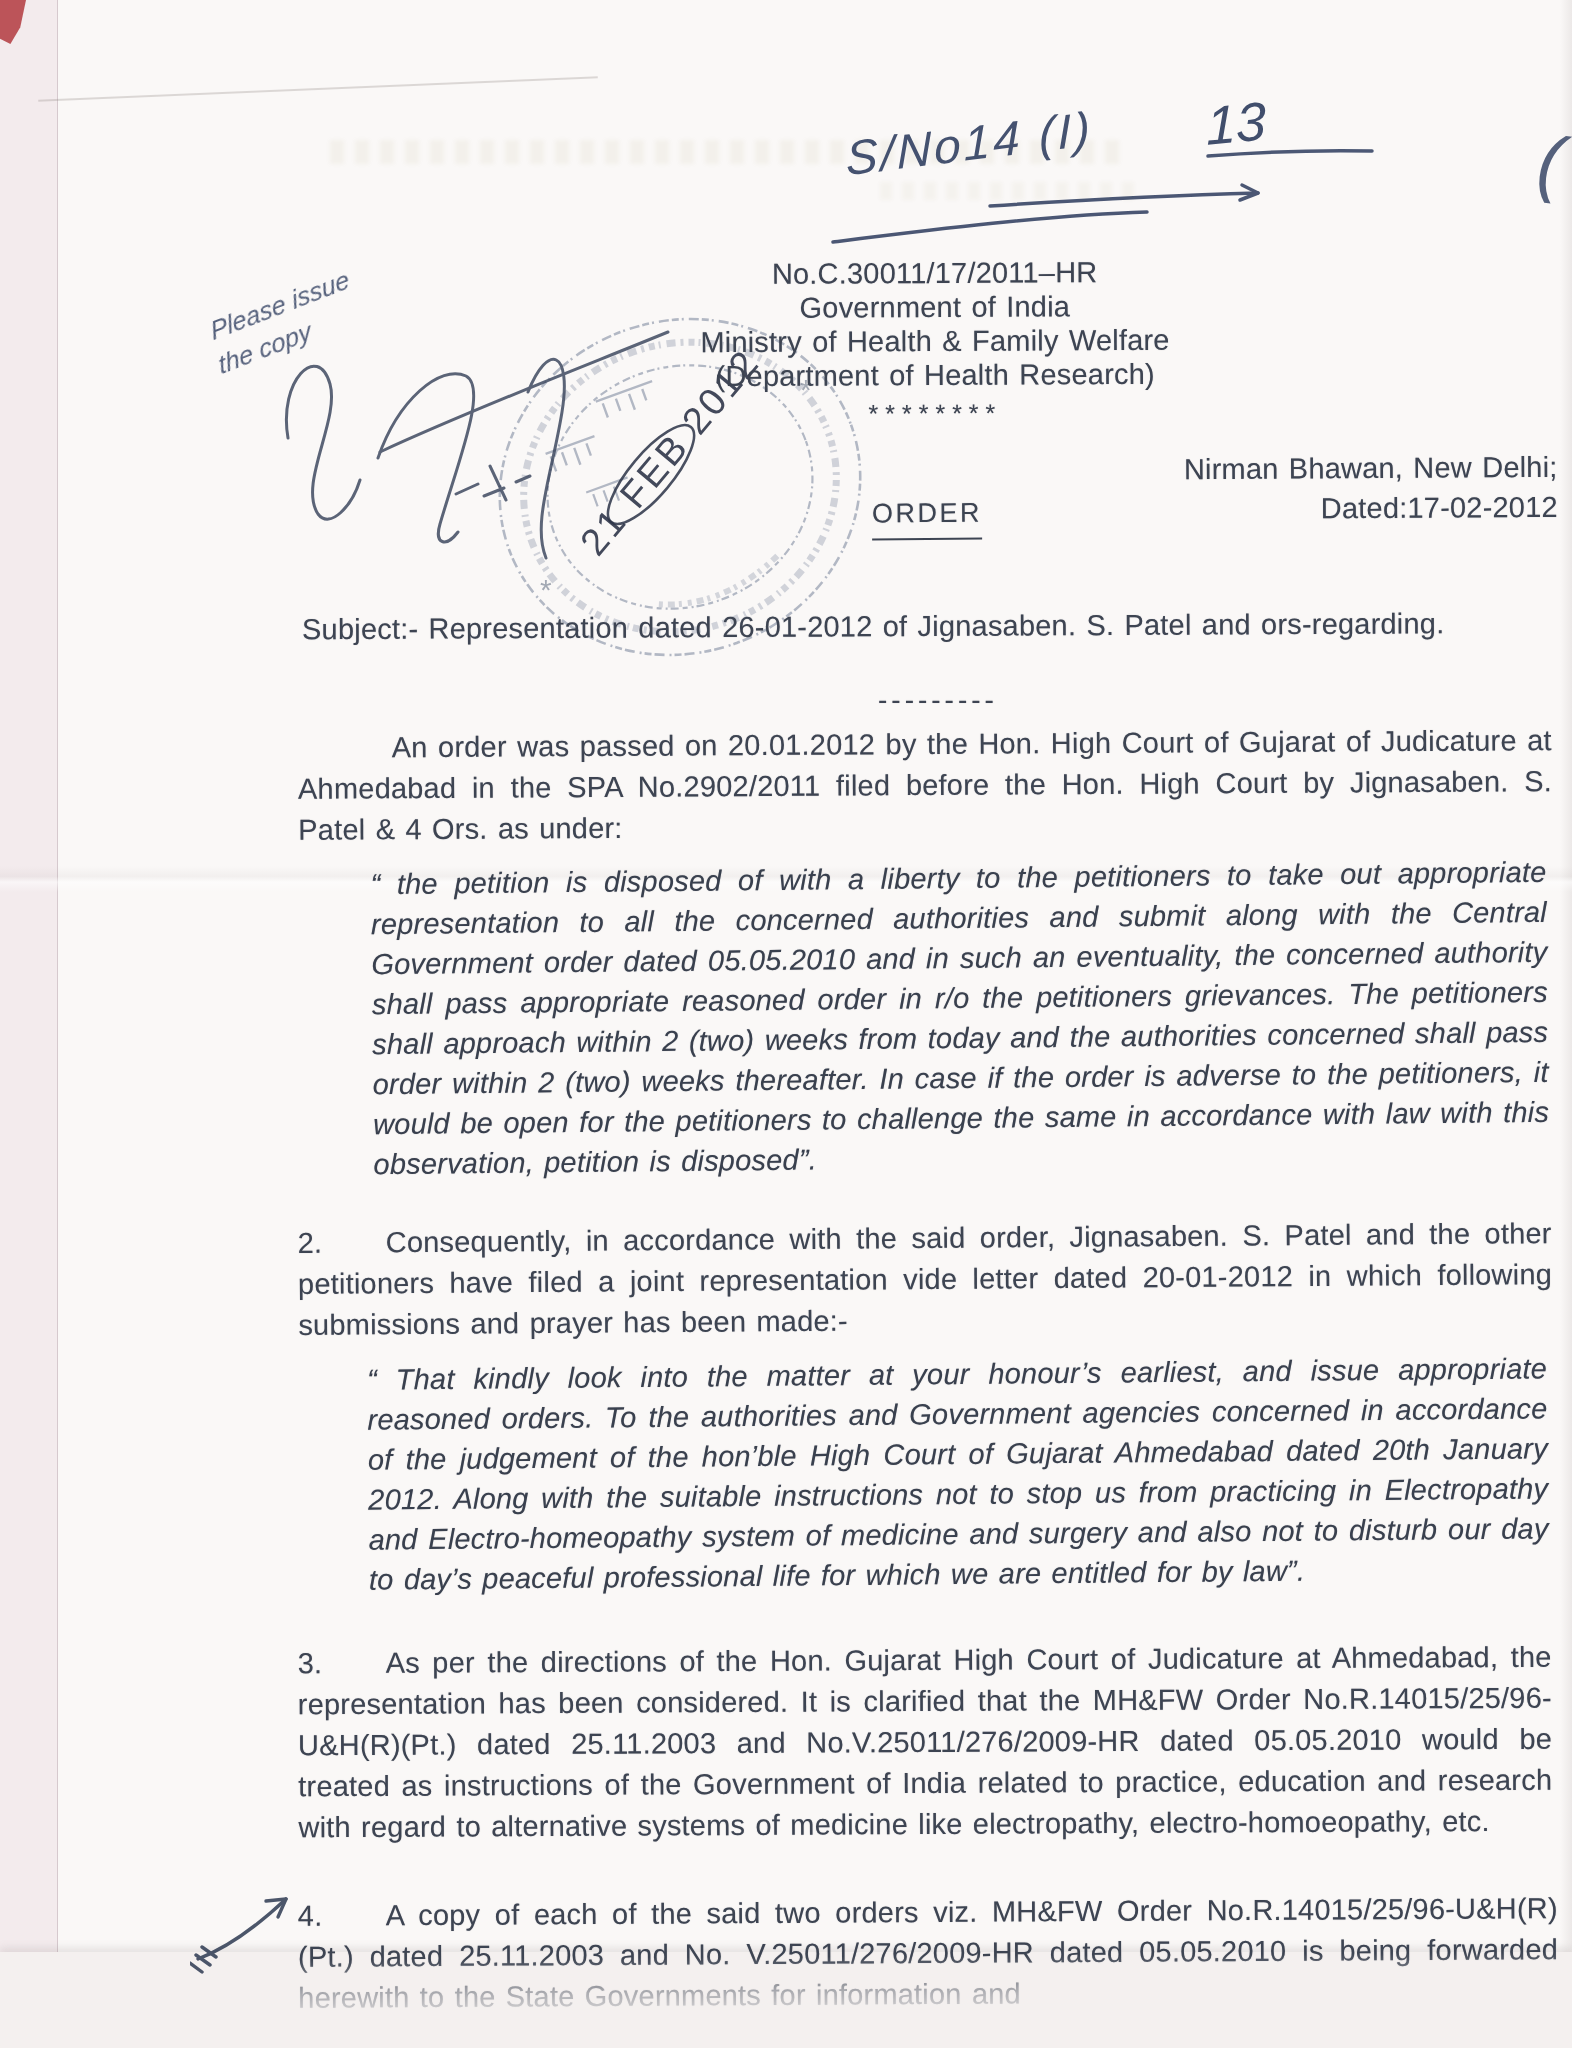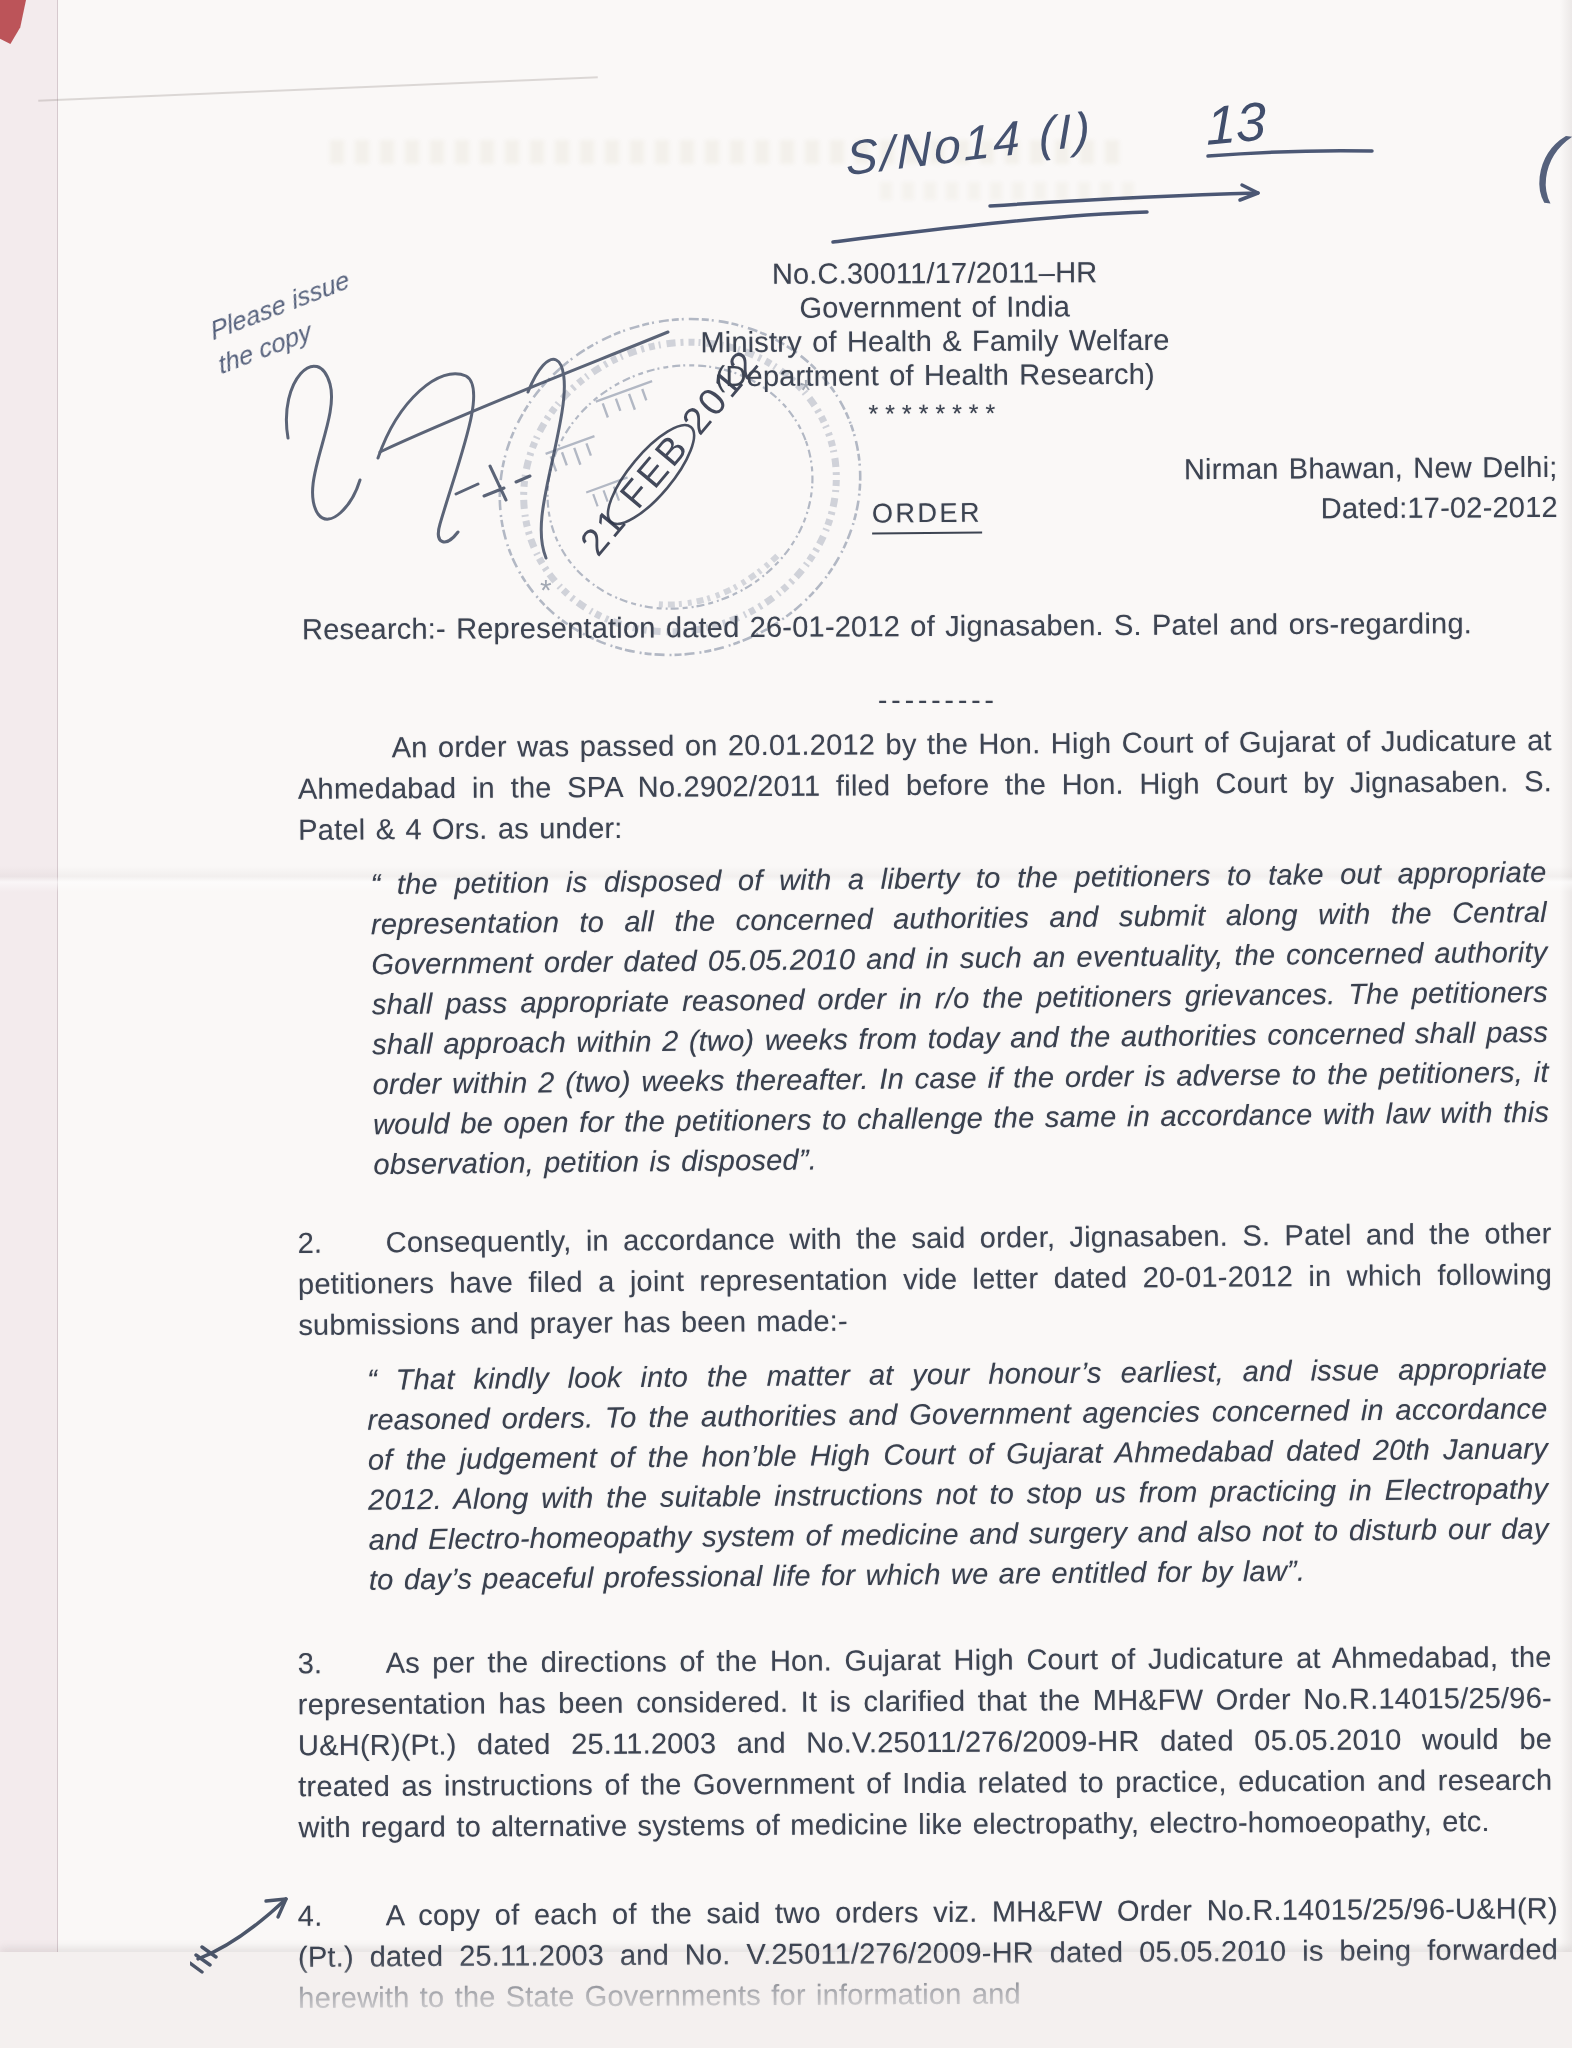--- a/index.html
+++ b/index.html
@@ -29,21 +29,21 @@
     filter:blur(2.2px);}
 
   
   .print{text-shadow:0 0 1px rgba(60,66,80,.38);letter-spacing:.2px;word-spacing:2px;}
   .header-block{position:absolute;left:435px;top:256px;width:1000px;text-align:center;
     font-size:29px;line-height:34px;transform:rotate(-.3deg);}
   .stars{letter-spacing:7px;font-size:25px;padding-top:4px;}
   .place-block{position:absolute;right:14px;top:448px;text-align:right;font-size:29px;line-height:40px;
     transform:rotate(-.35deg);}
   .order-title{position:absolute;left:872px;top:498px;font-size:27px;letter-spacing:2.5px;
-    border-bottom:2px solid #3d4452;padding-bottom:3px;transform:rotate(-.4deg);}
+    border-bottom:2px solid #3d4452;padding-bottom:9px;transform:rotate(-.4deg);}
   .subject-line{position:absolute;left:302px;top:610px;width:1250px;font-size:29px;transform:rotate(-.3deg);}
   .subject-divider{position:absolute;left:878px;top:684px;font-size:28px;letter-spacing:4px;}
   .para{position:absolute;font-size:29px;line-height:41px;text-align:justify;}
   .pnum{display:inline-block;width:88px;}
   .p1{left:298px;top:724px;width:1254px;text-indent:94px;transform:rotate(-.35deg);}
   .quote{font-style:italic;line-height:40px;color:#39404e;}
   .q1{left:372px;top:858px;width:1176px;transform:rotate(-.6deg);}
   .p2{left:298px;top:1218px;width:1254px;transform:rotate(-.45deg);}
   .q2{left:368px;top:1354px;width:1180px;transform:rotate(-.55deg);}
   .p3{left:298px;top:1640px;width:1254px;transform:rotate(-.3deg);}
@@ -132,21 +132,21 @@
   </div>
 
   <div class="place-block print">
     <div>Nirman Bhawan, New Delhi;</div>
     <div>Dated:17-02-2012</div>
   </div>
 
   <div class="order-title print">ORDER</div>
 
   <div class="subject-line print">
-    <span>Research:-</span>
+    <span>Subject:-</span>
     <span>Representation dated 26-01-2012 of  Jignasaben. S. Patel and ors-regarding.</span>
   </div>
   <div class="subject-divider print">---------</div>
 
   <div class="para p1 print">An order was passed on 20.01.2012 by the Hon. High Court of Gujarat of Judicature at Ahmedabad in the SPA No.2902/2011 filed before the Hon. High Court by Jignasaben. S. Patel &amp; 4 Ors. as under:</div>
 
   <div class="para quote q1 print">“ the petition is disposed of with a liberty to the petitioners to take out appropriate representation to all the concerned authorities and submit along with the Central Government order dated 05.05.2010 and in such an eventuality, the concerned authority shall pass appropriate reasoned order in r/o the petitioners grievances.  The petitioners shall approach within 2 (two) weeks from today and the authorities concerned shall pass order within 2 (two) weeks thereafter. In case if the order is adverse to the petitioners, it would be open for the petitioners to challenge the same in accordance with law with this observation, petition is disposed”.</div>
 
   <div class="para p2 print">
     <span class="pnum">2.</span><span>Consequently, in accordance with the said order, Jignasaben. S. Patel and the other petitioners have filed a joint representation vide letter dated 20-01-2012 in which following submissions and prayer has been made:-</span>

